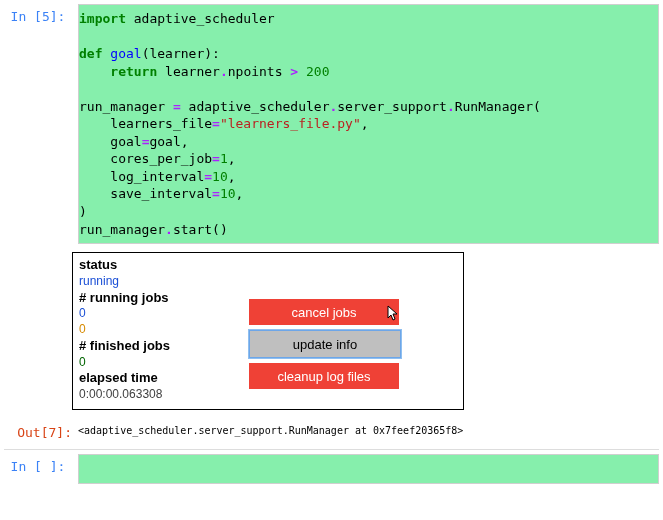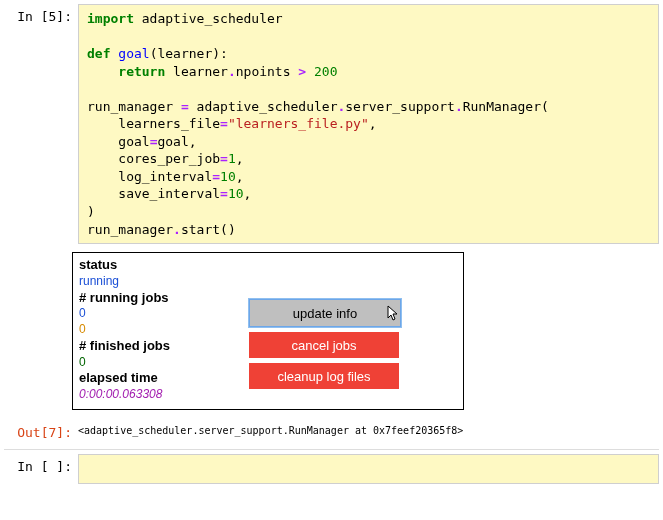--- a/index.html
+++ b/index.html
@@ -15,27 +15,27 @@
     margin-bottom: 4px;
   }
   .prompt {
     width: 68px;
     flex-shrink: 0;
     text-align: right;
     padding: 5px 6px 5px 0;
     font-family: "Menlo", "Consolas", monospace;
     font-size: 13px;
   }
-  .prompt-in { color: #000000; }
+  .prompt-in { color: #3b82f6; text-align: center; }
   .prompt-out { color: #D84315; }
   .code-area {
     flex: 1;
-    background: #fef9c3;
+    background: #86efac;
     border: 1px solid #cfcfcf;
-    padding: 5px 8px;
+    padding: 5px 0;
     font-family: "Menlo", "Consolas", monospace;
     font-size: 13px;
     line-height: 1.35;
     white-space: pre;
     overflow: hidden;
   }
   .out-area {
     flex: 1;
     padding: 5px 0;
     font-family: "Menlo", "Consolas", monospace;
@@ -55,21 +55,21 @@
     position: relative;
   }
   .status-label {
     font-weight: bold;
     font-size: 13px;
   }
   .status-val { font-size: 12px; }
   .val-running { color: #1a4fd6; }
   .val-pending { color: #d68a00; }
   .val-finished { color: #006400; }
-  .val-elapsed { color: #a21caf; font-style: italic; }
+  .val-elapsed { color: #404040; }
 
   .btn-stack {
     position: absolute;
     left: 176px;
     top: 46px;
     display: flex;
     flex-direction: column;
     gap: 5px;
   }
   .btn {
@@ -127,22 +127,22 @@
   <div class="row status-val val-running">running</div>
   <div class="row status-label"># running jobs</div>
   <div class="row status-val val-running">0</div>
   <div class="row status-val val-pending">0</div>
   <div class="row status-label"># finished jobs</div>
   <div class="row status-val val-finished">0</div>
   <div class="row status-label">elapsed time</div>
   <div class="row status-val val-elapsed">0:00:00.063308</div>
 
   <div class="btn-stack">
+    <div class="btn btn-danger">cancel jobs</div>
     <div class="btn btn-hover">update info</div>
-    <div class="btn btn-danger">cancel jobs</div>
     <div class="btn btn-danger">cleanup log files</div>
   </div>
   <div class="cursor-icon">
     <svg width="16" height="18" viewBox="0 0 16 18">
       <path d="M4 1 L4 13 L7 10 L9 15 L11 14 L9 9 L13 9 Z" fill="#fff" stroke="#000" stroke-width="1"></path>
     </svg>
   </div>
 </div>
 
 <div class="cell" style="margin-top:10px">

